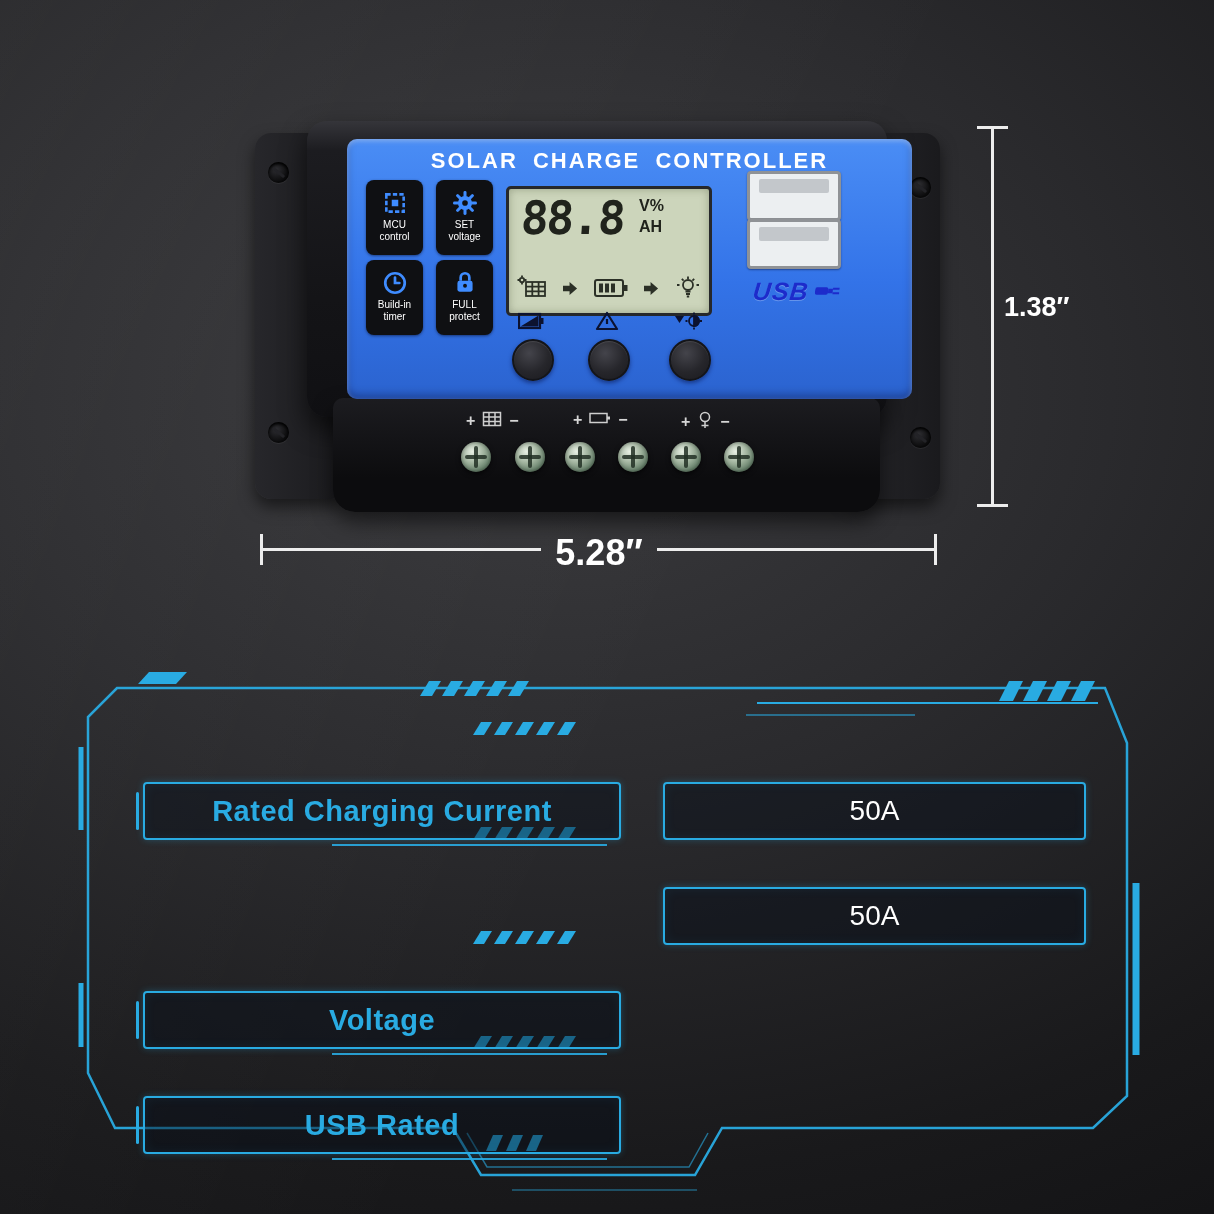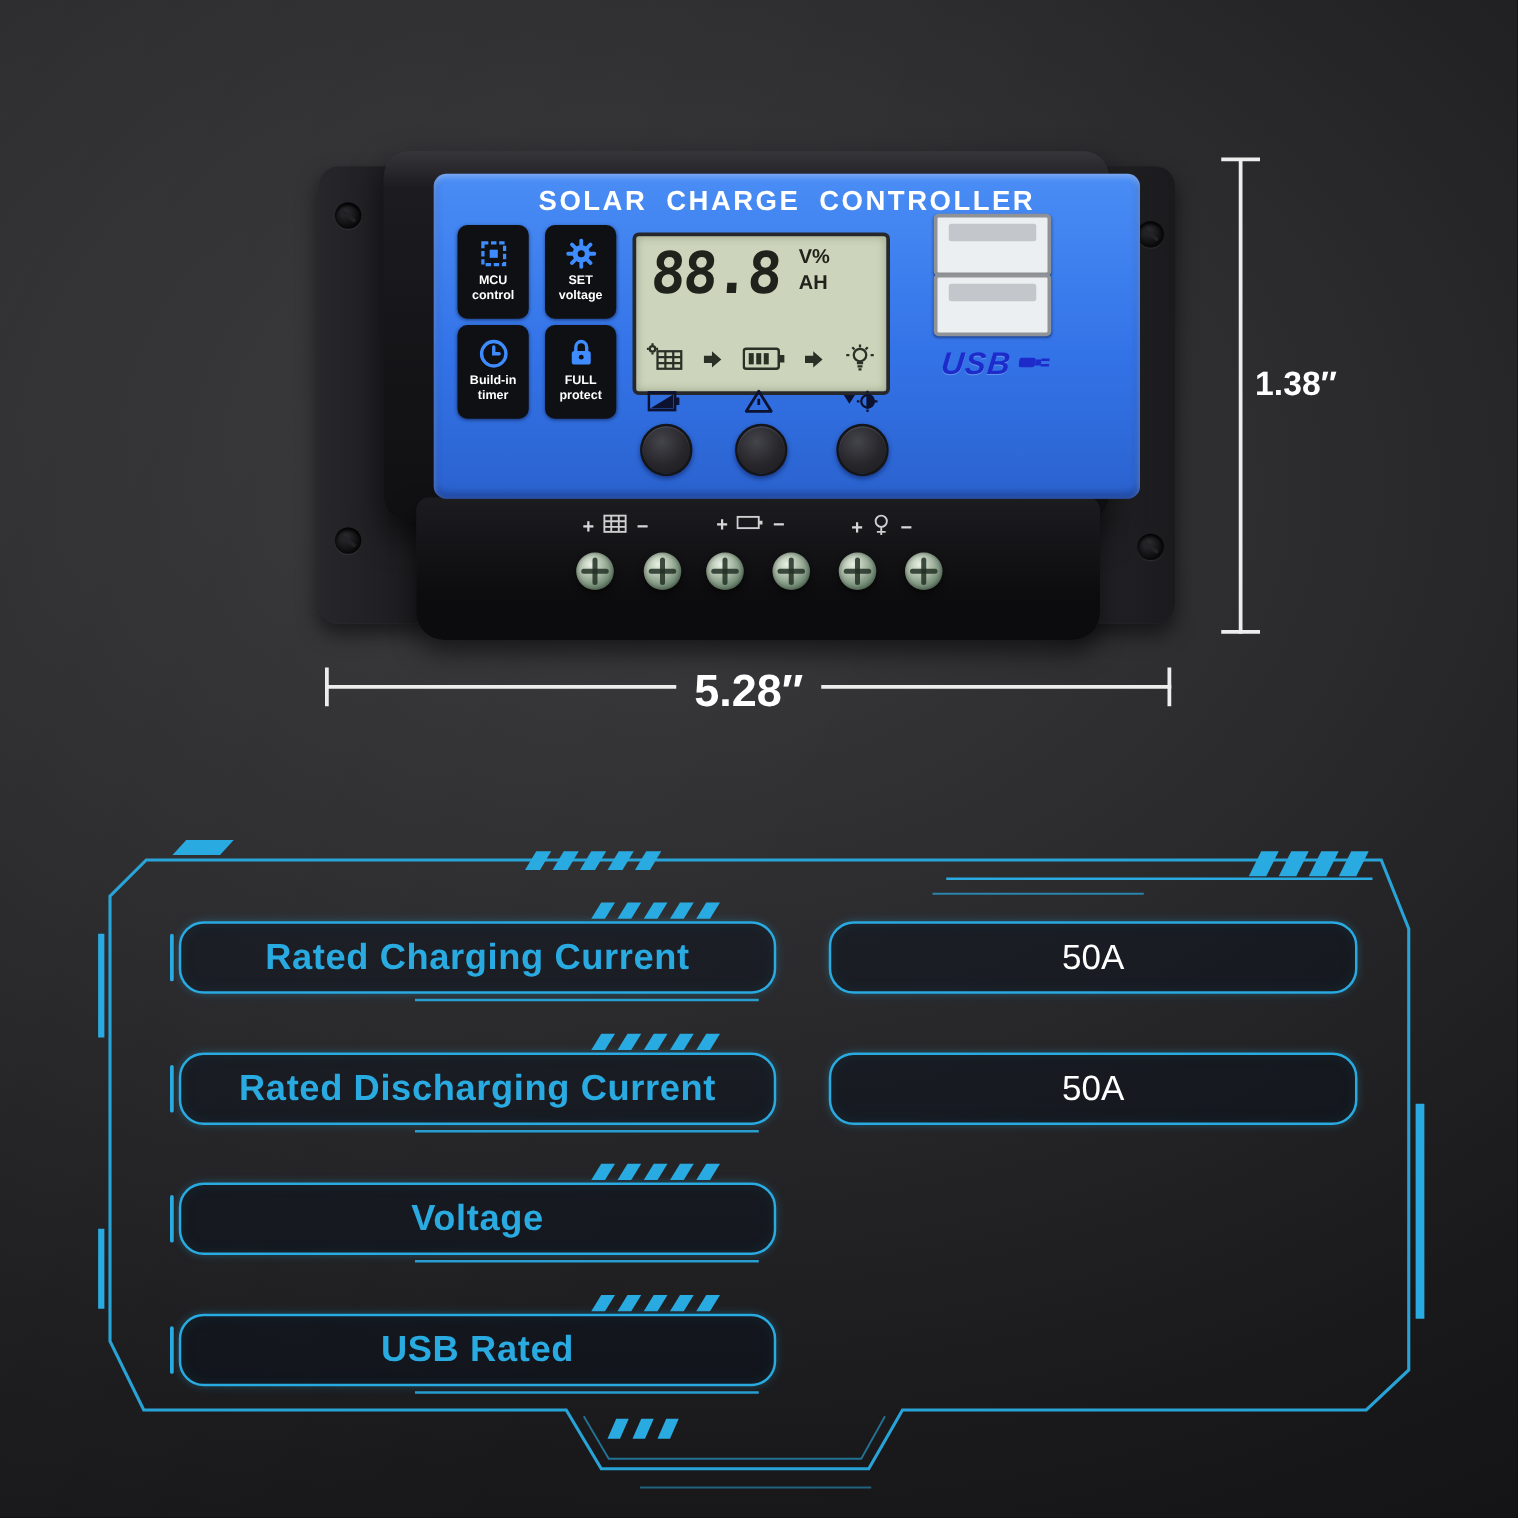--- a/index.html
+++ b/index.html
@@ -27,21 +27,21 @@
     background:linear-gradient(180deg,#1c1c20,#0c0c0e 70%);box-shadow:0 10px 20px rgba(0,0,0,.55);}
 
   .panel{position:absolute;left:347px;top:139px;width:565px;height:260px;border-radius:10px;
     background:linear-gradient(180deg,#4a8df5 0%,#3373e8 55%,#2b63cf 100%);
     box-shadow:inset 0 2px 5px rgba(255,255,255,.35), inset 0 -4px 8px rgba(0,0,40,.35);}
   .panel-title{position:absolute;left:0;top:9px;width:100%;text-align:center;color:#fff;
     font-size:22px;font-weight:600;letter-spacing:2px;word-spacing:7px;}
 
   .tile{position:absolute;width:57px;height:68px;border-radius:8px;background:#0f1013;
     display:flex;flex-direction:column;align-items:center;padding-top:7px;box-shadow:0 1px 3px rgba(0,0,20,.5);}
-  .tile .t1,.tile .t2{color:#fff;font-size:10px;font-weight:bold;line-height:1.2;}
+  .tile .t1,.tile .t2{color:#fff;font-size:10px;font-weight:normal;line-height:1.2;}
   .tile .ic{height:32px;display:flex;align-items:center;}
   .tile.p1{left:19px;top:41px}.tile.p2{left:89px;top:41px}.tile.p3{left:19px;top:121px}.tile.p4{left:89px;top:121px}
 
   .lcd{position:absolute;left:159px;top:47px;width:200px;height:124px;background:#ccd5bb;
     border:3px solid #26282b;border-radius:5px;box-shadow:inset 0 0 8px rgba(60,70,40,.35);}
   .lcd-digits{position:absolute;left:12px;top:2px;font-family:"DejaVu Sans Mono",monospace;
     font-size:46px;font-weight:bold;color:#20231c;letter-spacing:-2px;transform:skewX(-4deg);}
   .lcd-unit{position:absolute;left:130px;font-size:16px;font-weight:bold;color:#20231c;}
   .lcd-unit.u1{top:8px}.lcd-unit.u2{top:29px}
   .lcd-flow{position:absolute;left:8px;right:8px;bottom:8px;display:flex;align-items:center;justify-content:space-between;}
@@ -74,23 +74,23 @@
 
   
   .dim{position:absolute;background:#ededed;}
   .dim-label{position:absolute;color:#fff;font-weight:bold;}
   .dim-label.h{left:1004px;top:292px;font-size:27px;}
   .dim-label.w{left:541px;top:532px;width:116px;text-align:center;font-size:36px;}
 
   
   .specs{position:absolute;left:57px;top:655px;width:1100px;height:550px;}
   .frame{position:absolute;left:0;top:0;}
-  .spec-box{position:absolute;height:54px;border:2px solid #29abe2;border-radius:20px;
+  .spec-box{position:absolute;height:54px;border:2px solid #29abe2;border-radius:4px;
     background:rgba(6,14,24,.45);display:flex;align-items:center;justify-content:center;
-    box-shadow:0 0 7px rgba(41,171,226,.3), inset 0 0 12px rgba(41,171,226,.08);}
+    box-shadow:0 0 7px rgba(41,171,226,.3), inset 0 0 12px rgba(41,171,226,.08);margin-top:45px;}
   .spec-box.lbl{left:86px;width:474px;}
   .spec-box.val{left:606px;width:419px;}
   .spec-box.r1{top:82px}.spec-box.r2{top:187px}.spec-box.r3{top:291px}.spec-box.r4{top:396px}
   .spec-box.lbl::before{content:"";position:absolute;left:-9px;top:8px;bottom:8px;width:3px;background:#29abe2;border-radius:2px;}
   .spec-box.lbl::after{content:"";position:absolute;right:12px;bottom:-8px;width:58%;height:2px;background:#29abe2;opacity:.9;}
   .spec-label{color:#29abe2;font-size:29px;font-weight:bold;letter-spacing:.5px;}
   .spec-value{color:#fff;font-size:28px;}
 </style>
 </head>
 <body>
@@ -338,23 +338,20 @@
       </g>
     </svg>
 
     <div class="spec-box lbl r1">
       <span class="spec-label">Rated Charging Current</span>
     </div>
     <div class="spec-box val r1">
       <span class="spec-value">50A</span>
     </div>
 
-    <div class="spec-box lbl r2">
-      <span class="spec-label">Rated Discharging Current</span>
-    </div>
     <div class="spec-box val r2">
       <span class="spec-value">50A</span>
     </div>
 
     <div class="spec-box lbl r3">
       <span class="spec-label">Voltage</span>
     </div>
 
     <div class="spec-box lbl r4">
       <span class="spec-label">USB Rated</span>

